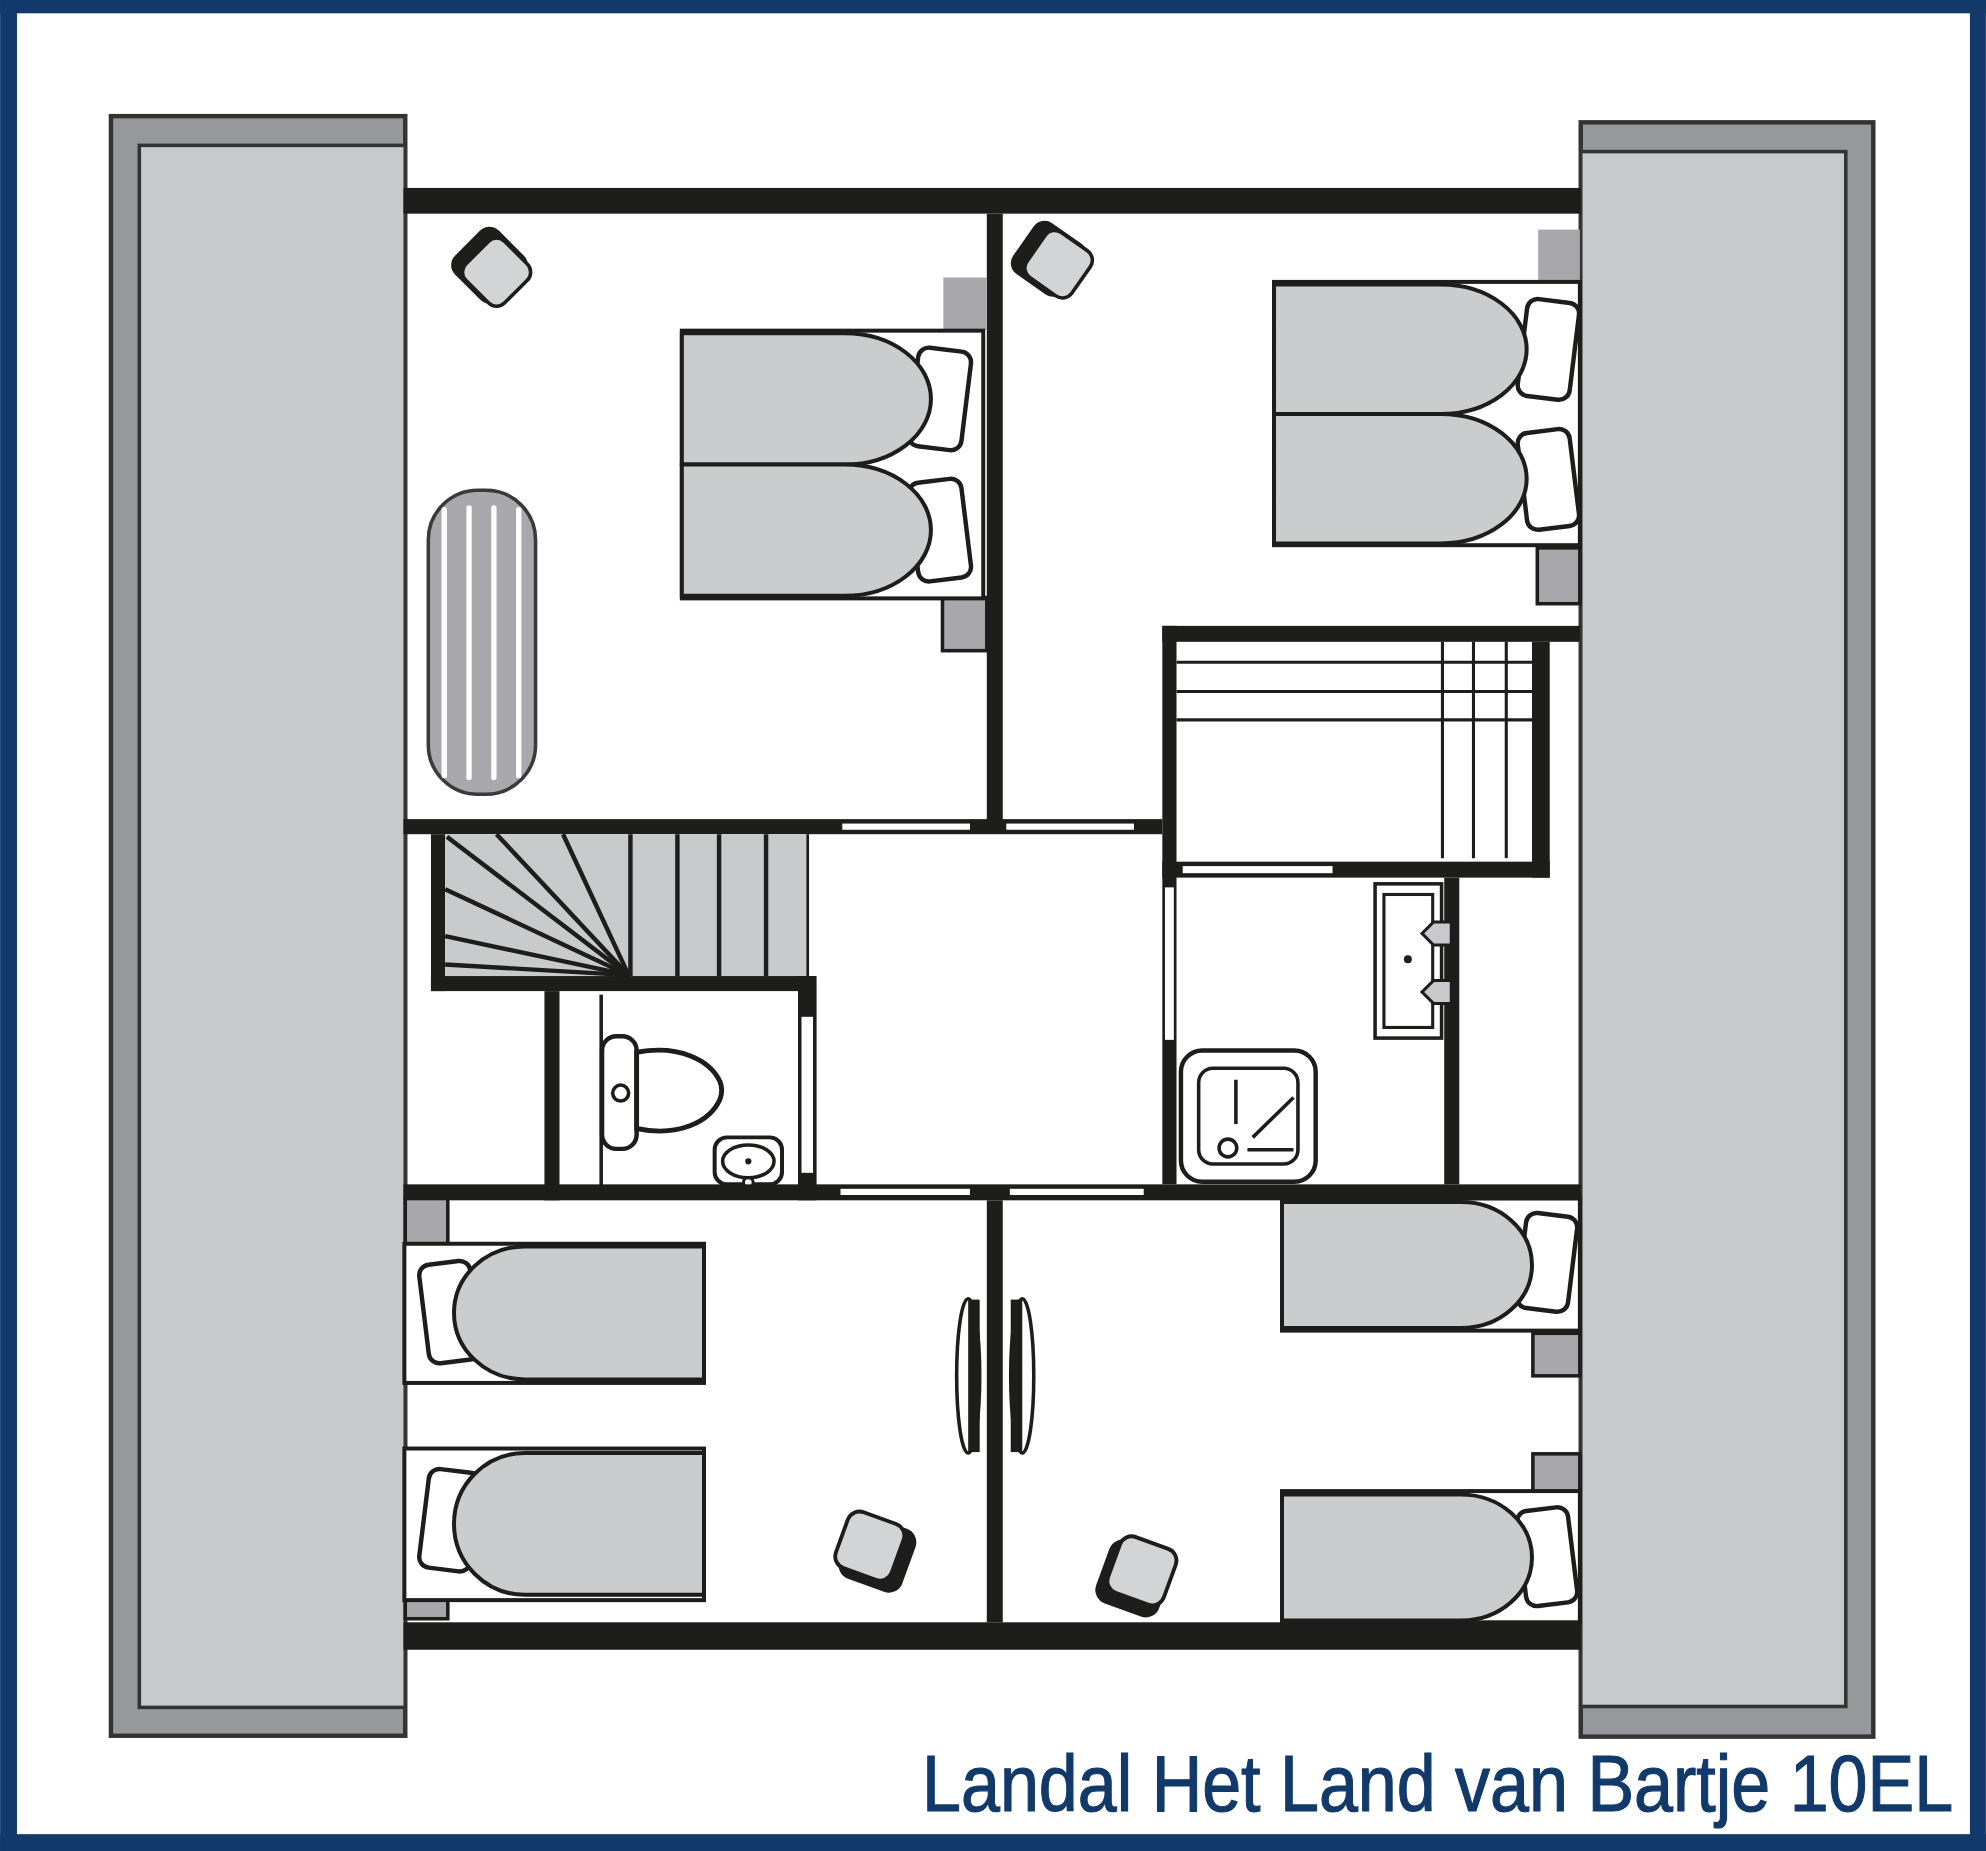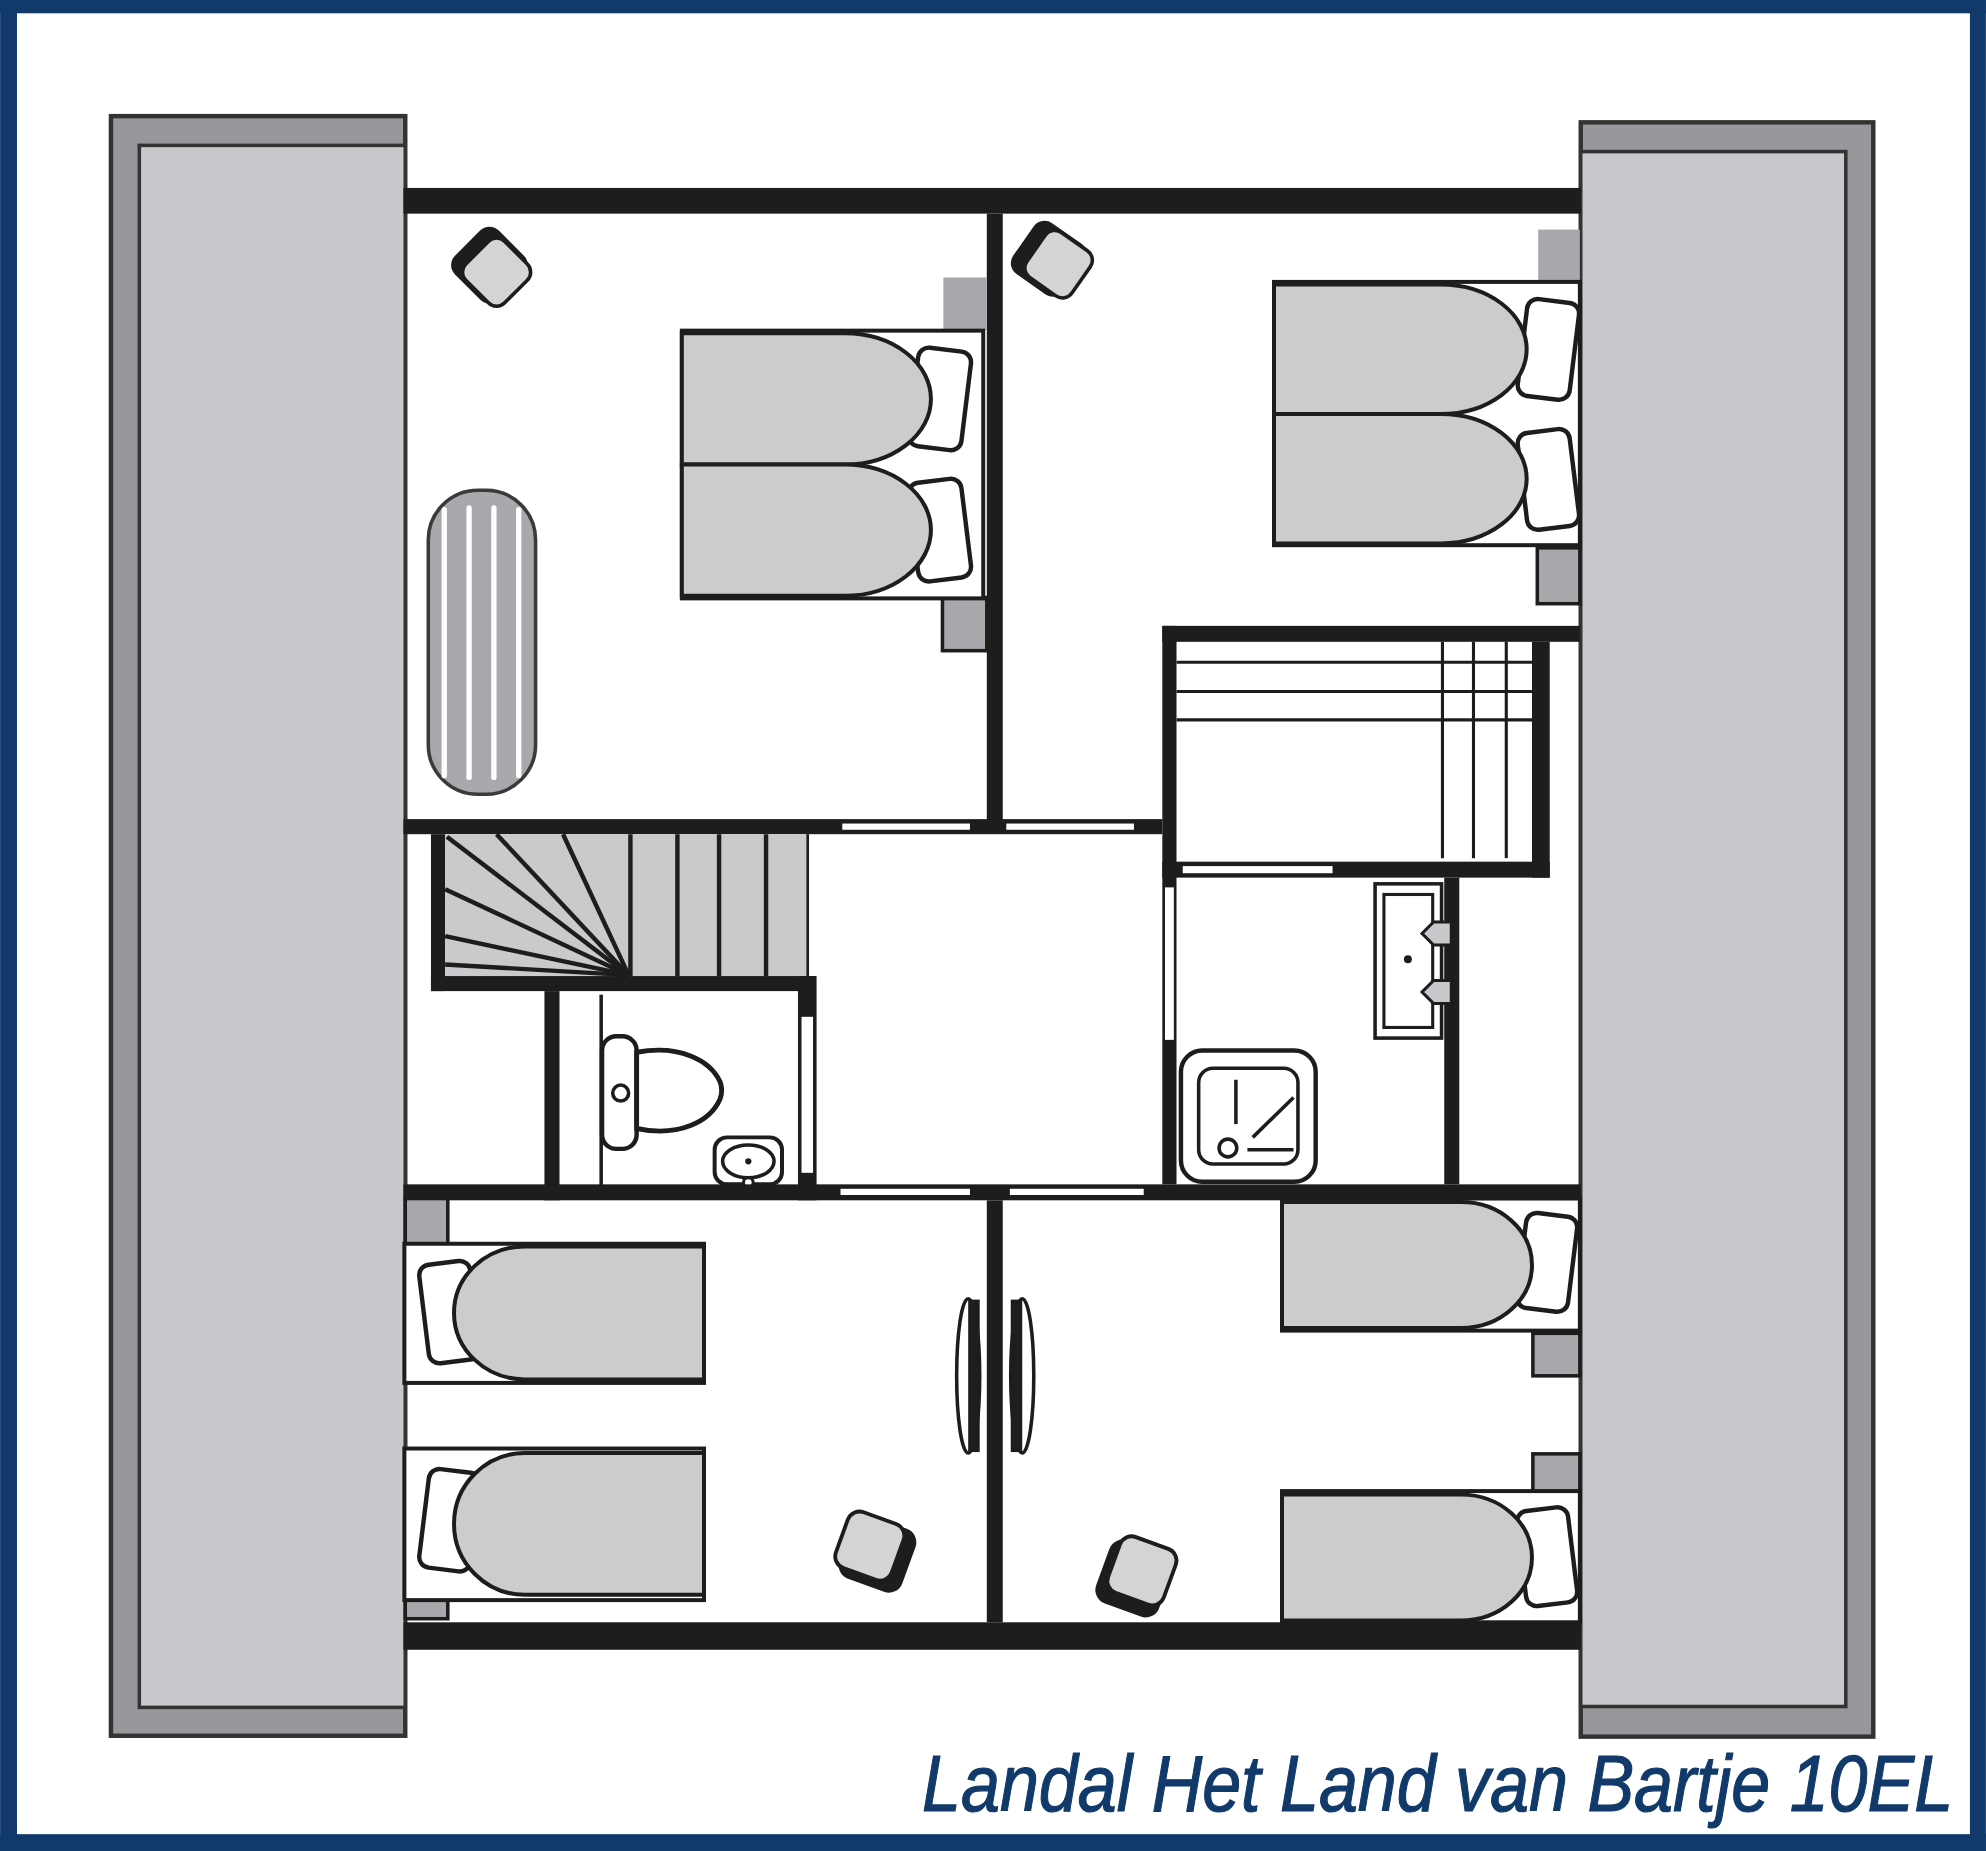--- a/index.html
+++ b/index.html
@@ -1,17 +1,17 @@
 <!DOCTYPE html>
 <html style="font-size:14px"><head>
 <meta charset="utf-8">
 <title>Landal Het Land van Bartje 10EL</title>
 <style>
   html,body{margin:0;padding:0;background:#ffffff;}
-  #page{position:relative;width:1986px;height:1851px;background:#ffffff;overflow:hidden;font-style:italic;}
+  #page{position:relative;width:1986px;height:1851px;background:#ffffff;overflow:hidden;}
   svg{position:absolute;top:0;left:0;display:block;}
 </style>
 </head>
 <body>
 <div id="page">
 <svg width="1986" height="1851" viewBox="0 0 2240 2088">
 <defs>
 <g id="stool">
   <rect x="-35" y="-35" width="70" height="70" rx="15" fill="#1d1d1b"></rect>
 </g>

